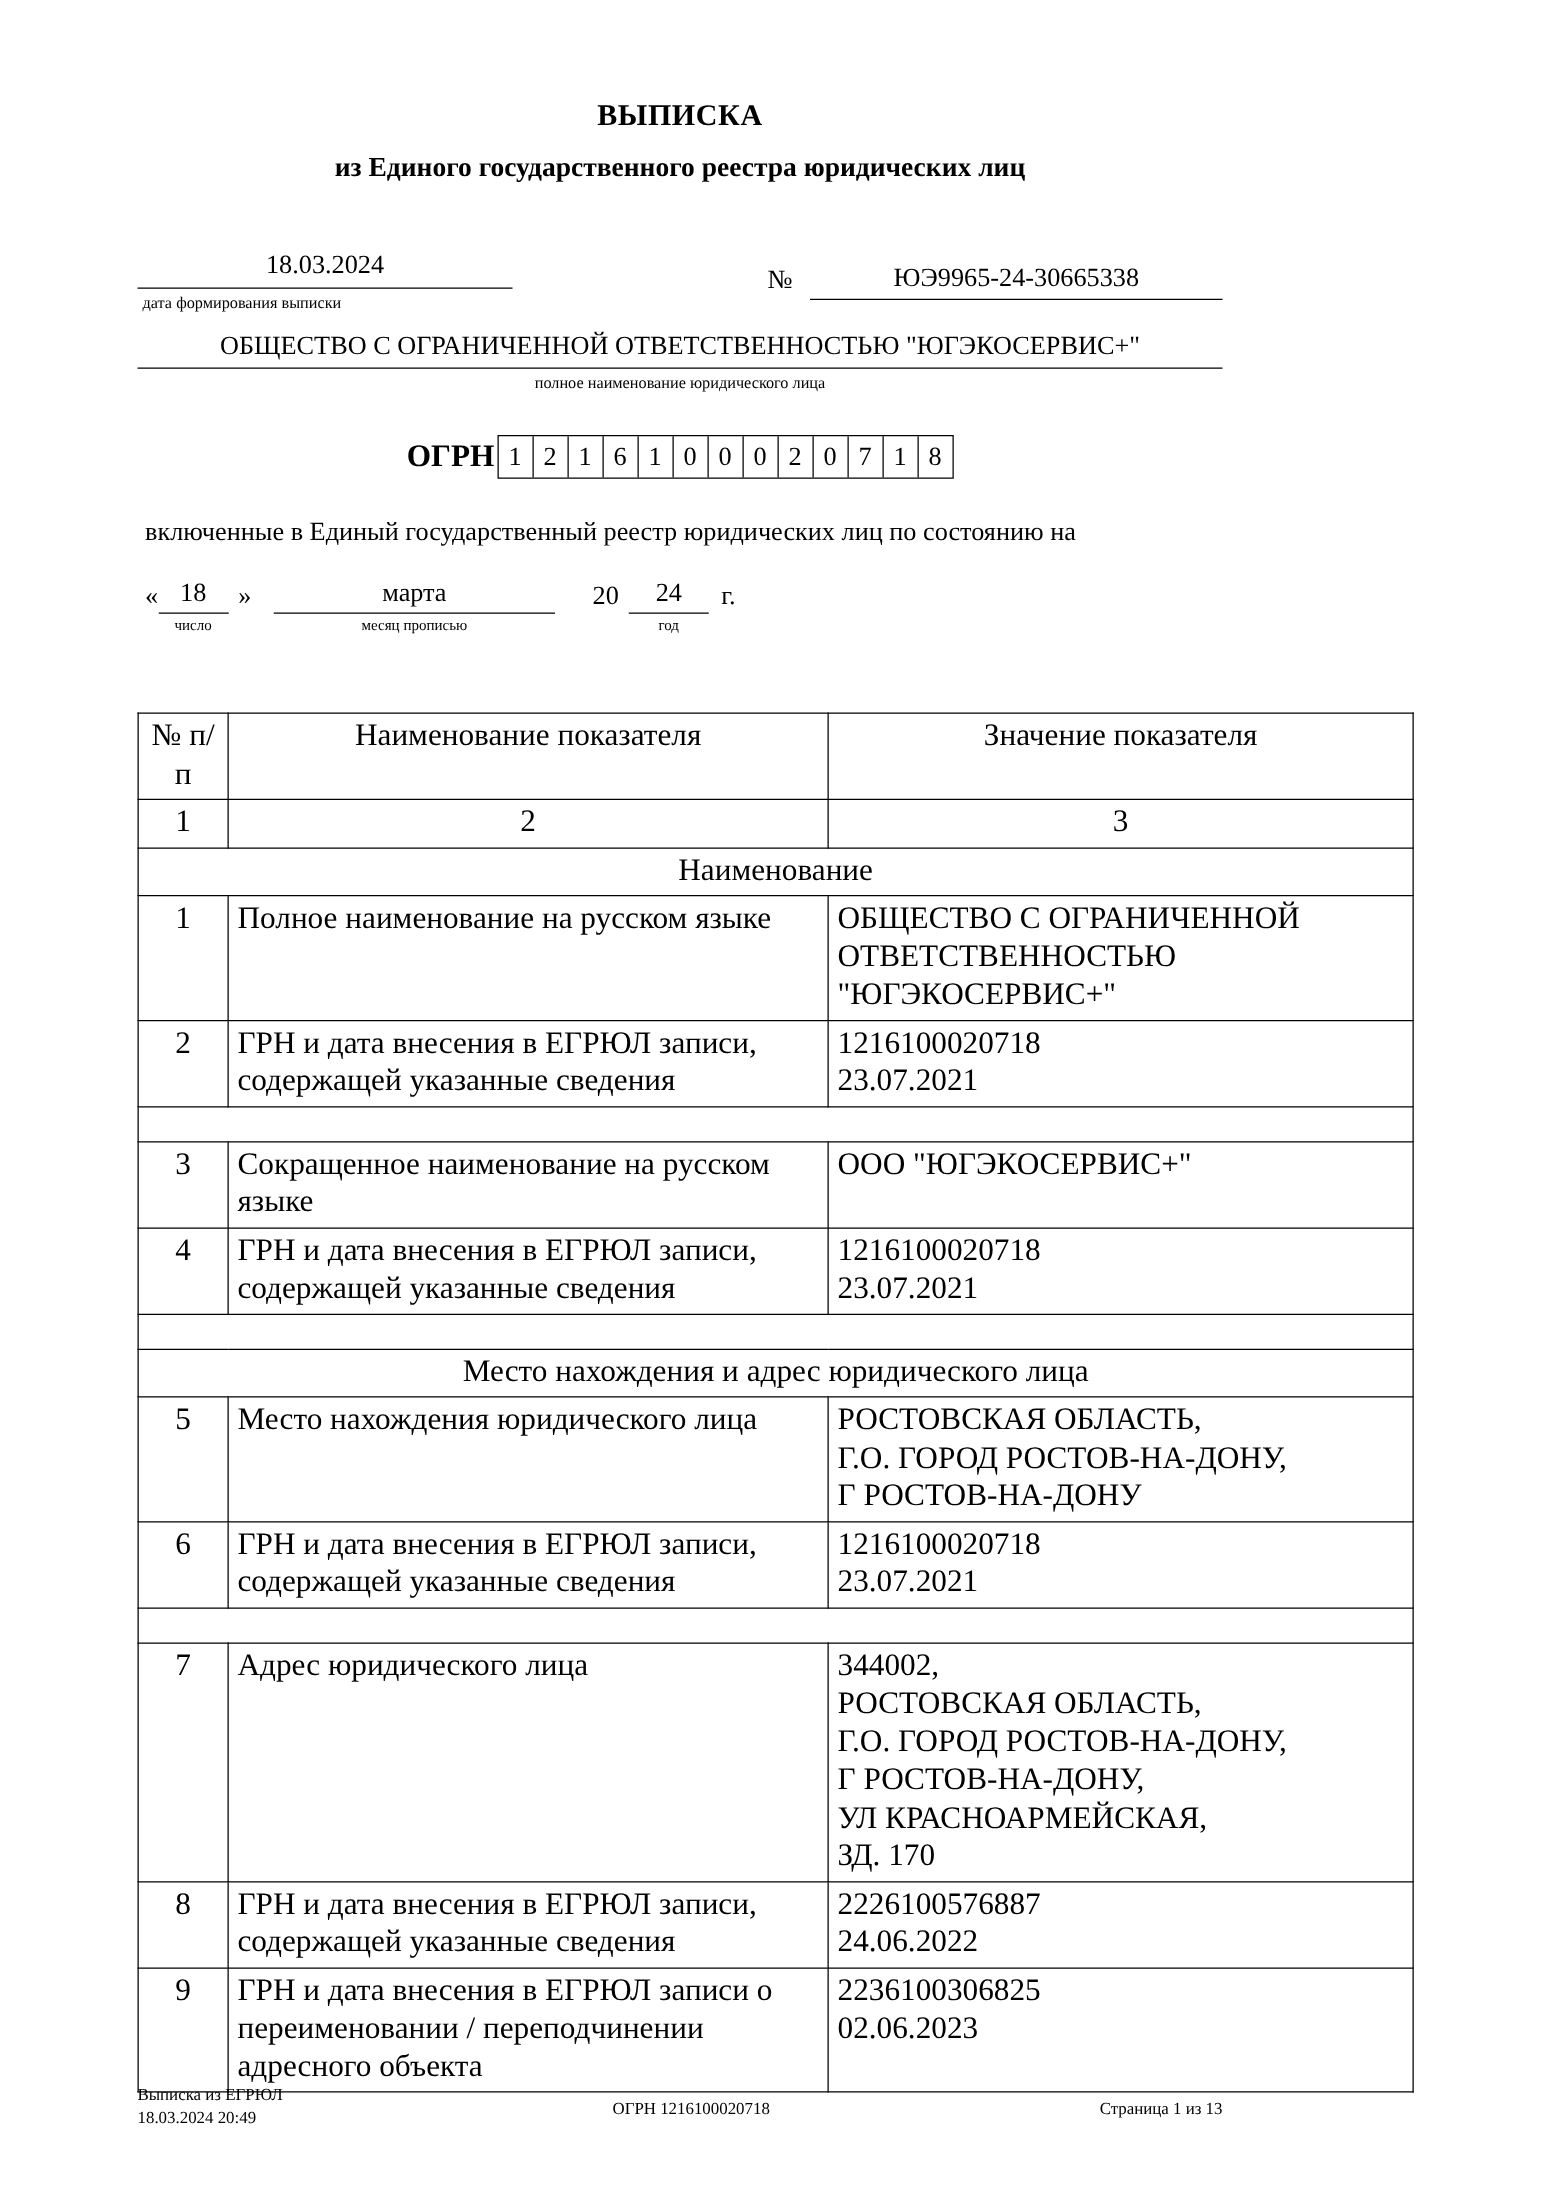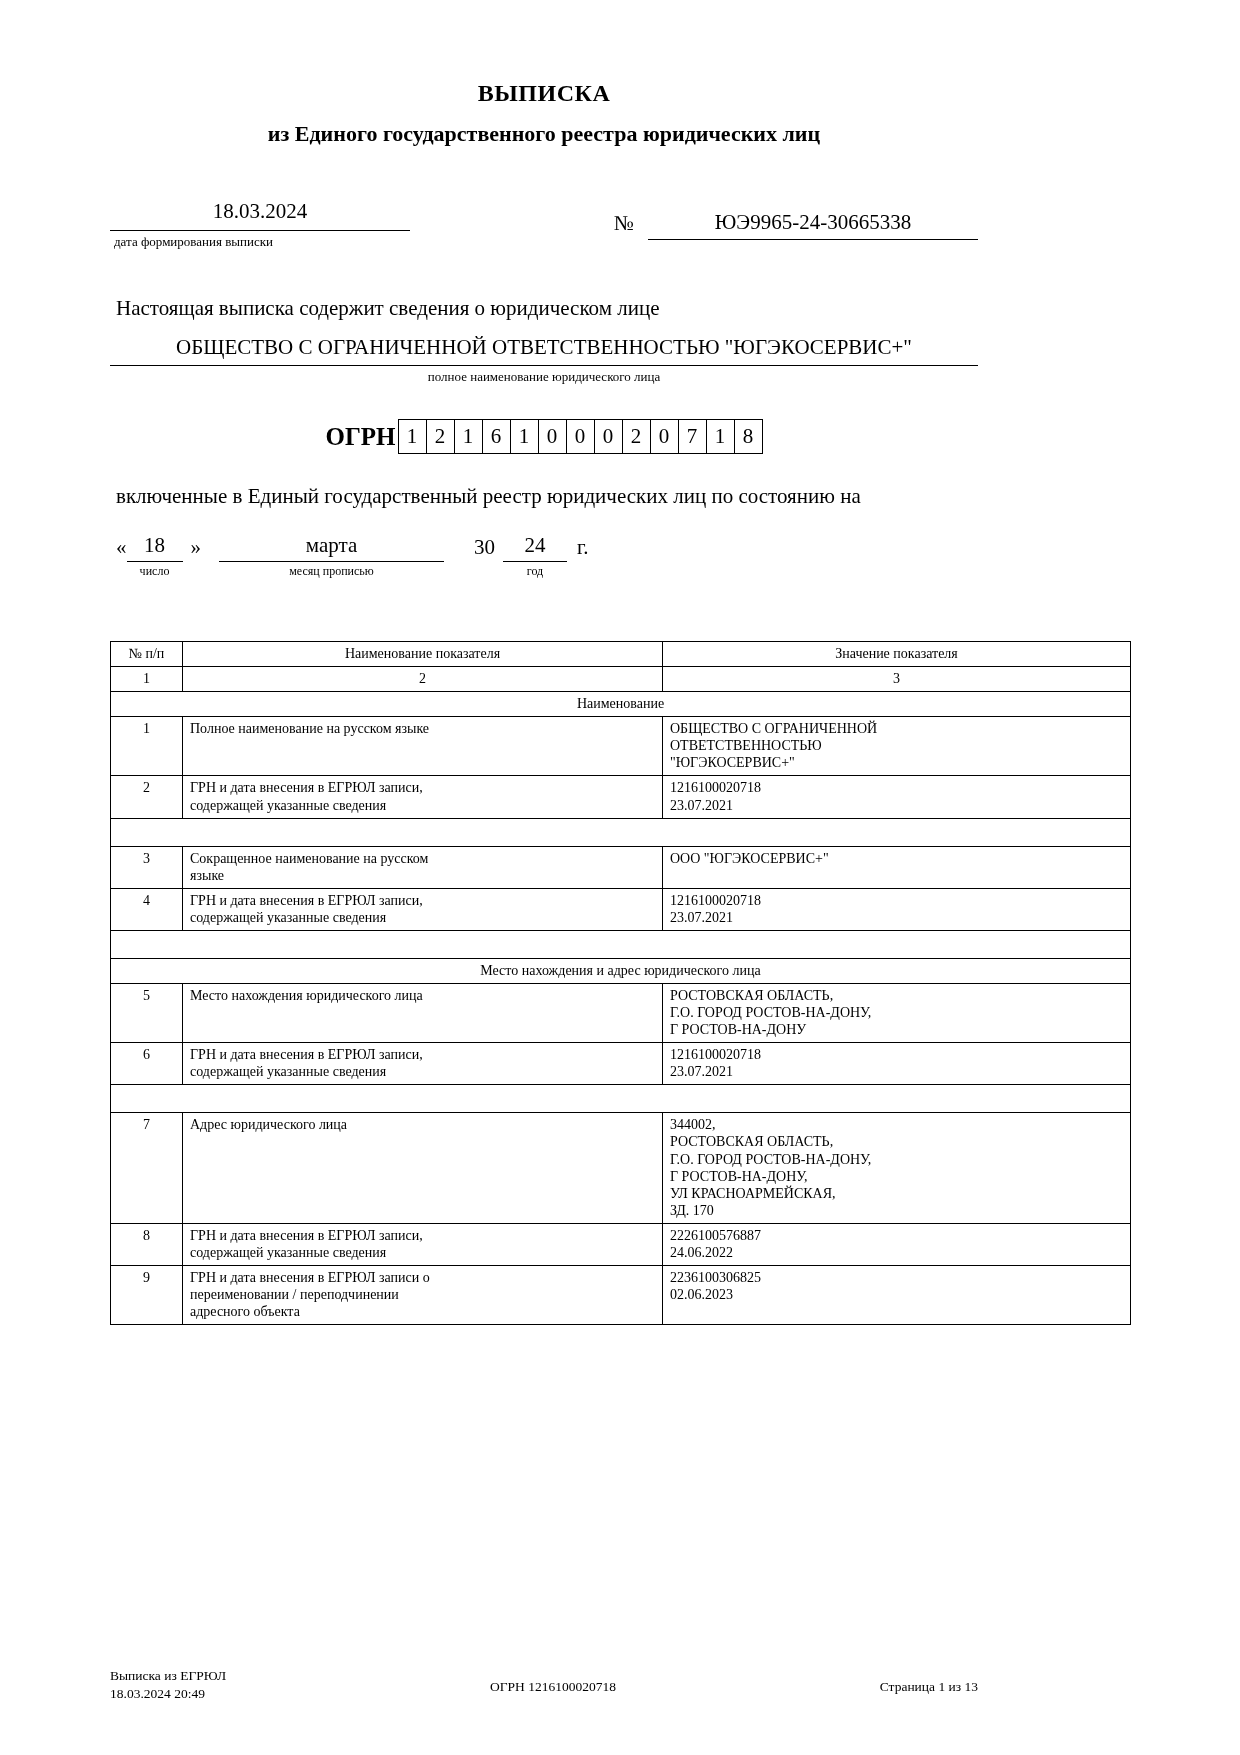--- a/index.html
+++ b/index.html
@@ -168,21 +168,21 @@
   }
   
   table.egrul {
     margin-top: 62px;
     border-collapse: collapse;
     width: 1020px;
     table-layout: fixed;
   }
   table.egrul td, table.egrul th {
     border: 1px solid #000;
-    font-size: 14px;
+    font-size: 25px;
     padding: 3px 7px 4px 7px;
     vertical-align: top;
     line-height: 1.22;
     font-weight: normal;
   }
   col.c1 { width: 72px; }
   col.c2 { width: 480px; }
   col.c3 { width: 468px; }
   .th-center { text-align: center; font-size: 19.5px; }
   .num-cell { text-align: center; }
@@ -228,21 +228,20 @@
     </div>
     <div class="num-block">
       <div class="num-label">№</div>
       <div class="num-value-wrap">
         <div class="num-value">ЮЭ9965-24-30665338</div>
         <div class="rule"></div>
       </div>
     </div>
   </div>
 
-  <div class="intro-line">Настоящая выписка содержит сведения о юридическом лице</div>
 
   <div class="name-block">
     <div class="full-name">ОБЩЕСТВО С ОГРАНИЧЕННОЙ ОТВЕТСТВЕННОСТЬЮ "ЮГЭКОСЕРВИС+"</div>
     <div class="rule"></div>
     <div class="caption">полное наименование юридического лица</div>
   </div>
 
   <div class="ogrn-row">
     <div class="ogrn-label">ОГРН</div>
     <div class="ogrn-boxes" id="ogrn-boxes">
@@ -270,21 +269,21 @@
       <div class="val">18</div>
       <div class="rule"></div>
       <div class="mini-caption">число</div>
     </div>
     <div class="dw-quote2">»</div>
     <div class="dw-month">
       <div class="val">марта</div>
       <div class="rule"></div>
       <div class="mini-caption">месяц прописью</div>
     </div>
-    <div class="dw-20">30</div>
+    <div class="dw-20">20</div>
     <div class="dw-year">
       <div class="val">24</div>
       <div class="rule"></div>
       <div class="mini-caption">год</div>
     </div>
     <div class="dw-g">г.</div>
   </div>
 
   <table class="egrul">
     <colgroup>

